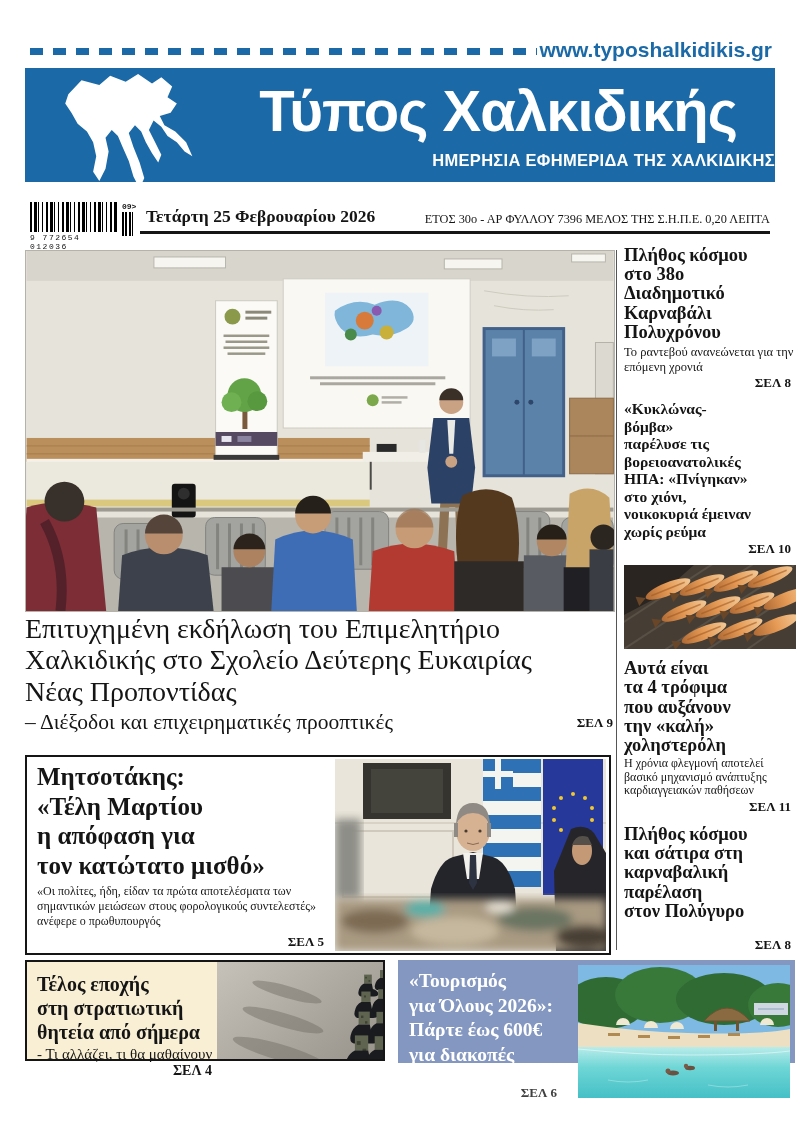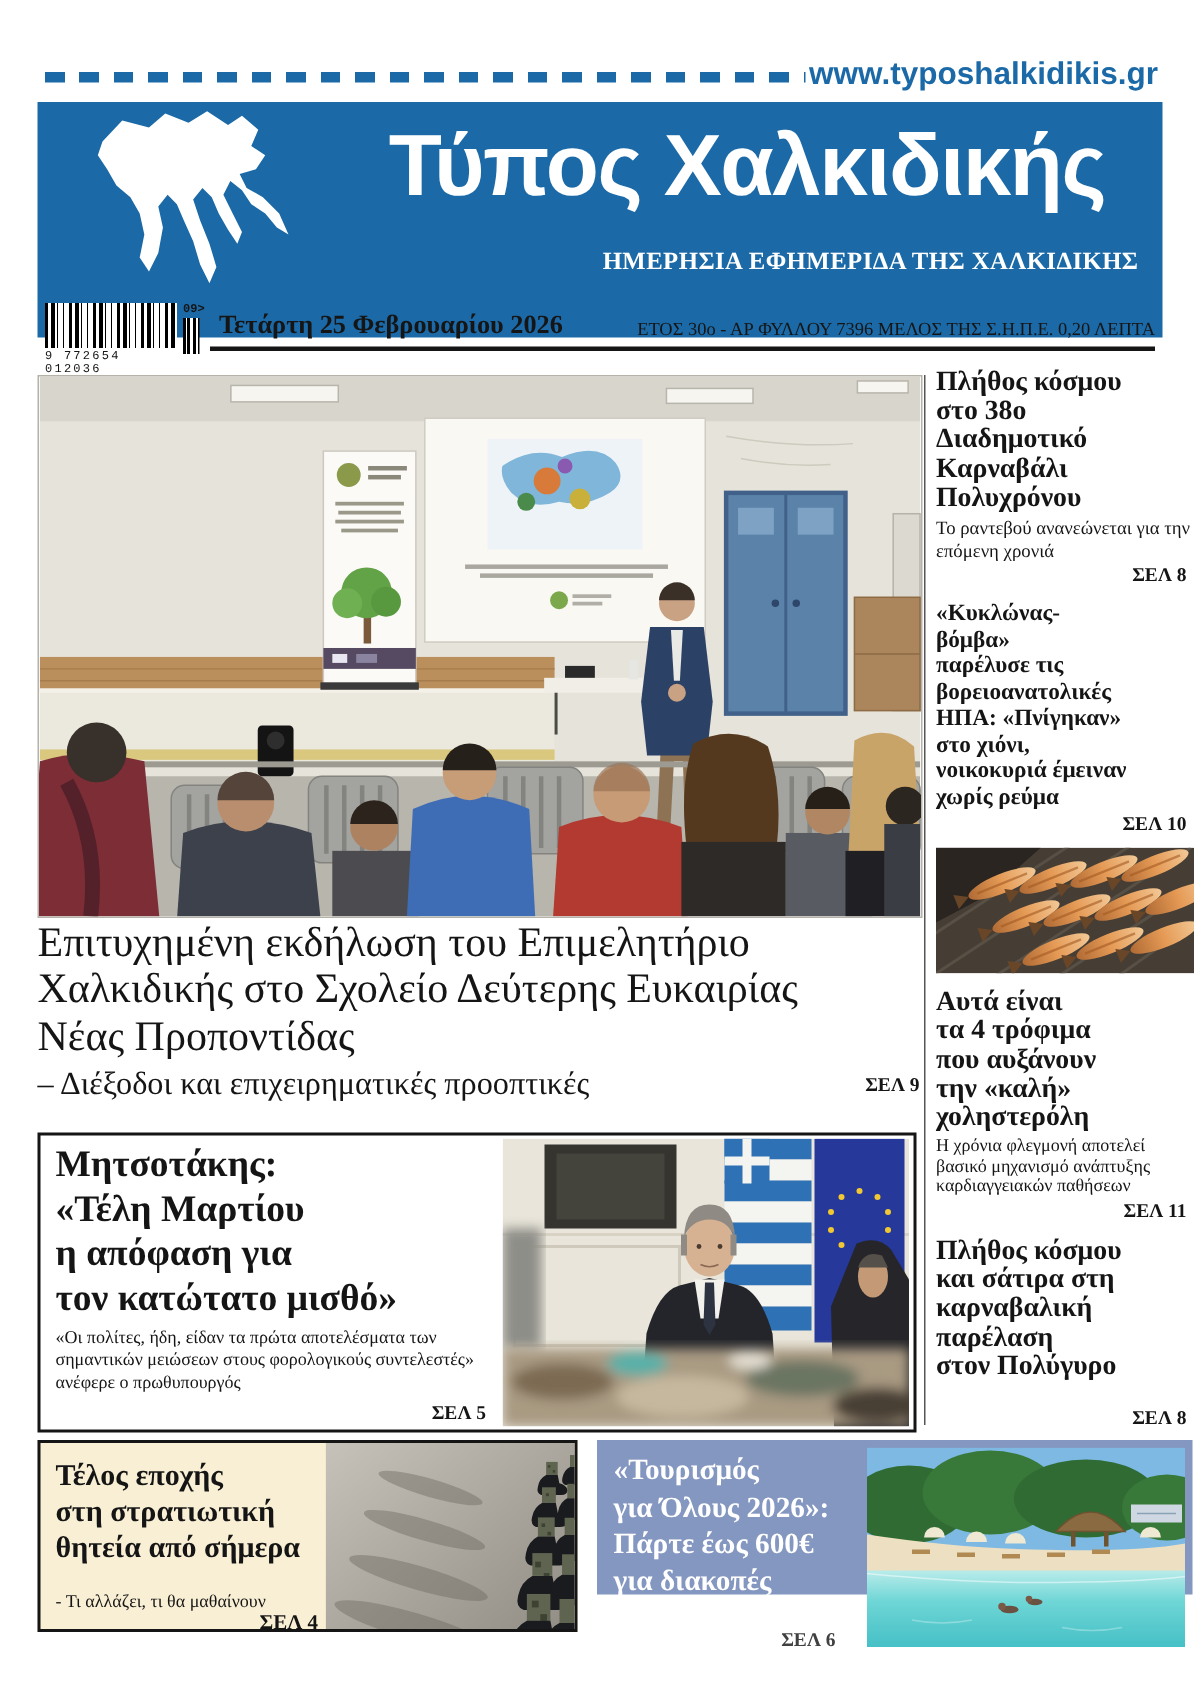--- a/index.html
+++ b/index.html
@@ -8,27 +8,27 @@
   .pre{white-space:pre-line;}
   h1,h2,h3{margin:0;padding:0;}
 
   
   .topbar{position:absolute;left:30px;right:28px;top:34px;height:26px;display:flex;align-items:flex-end;}
   .dashes{flex:1;height:7px;margin:0 2px 5px 0;
           background:repeating-linear-gradient(90deg,#1b6aa7 0 13px,transparent 13px 23px);}
   .url{font-family:"Liberation Sans","DejaVu Sans",sans-serif;font-weight:bold;font-size:21px;color:#1b6aa7;line-height:1;}
 
   
-  .masthead{position:absolute;left:25px;top:68px;width:750px;height:157px;background:#1b6aa7;display:flex;}
+  .masthead{position:absolute;left:25px;top:68px;width:750px;height:114px;background:#1b6aa7;display:flex;}
   .map{width:186px;height:124px;margin:3px 0 3px 10px;flex:none;}
   .mast-right{flex:1;display:flex;flex-direction:column;padding-top:8px;}
   .mast-title{color:#fff;font-family:"Liberation Sans","DejaVu Sans",sans-serif;font-weight:bold;
               font-size:58px;line-height:1.22;text-align:center;letter-spacing:-1px;}
-  .mast-sub{color:#fff;font-family:Liberation Serif, serif;font-weight:bold;
-            font-size:16.5px;text-align:right;padding-right:16px;margin-top:17px;letter-spacing:.3px;}
+  .mast-sub{color:#fff;font-family:Liberation Sans, sans-serif;font-weight:bold;
+            font-size:16.5px;text-align:right;padding-right:0;margin-top:4px;letter-spacing:.3px;}
 
   
   .barcode{position:absolute;left:30px;top:202px;width:90px;}
   .bc-bars{width:88px;height:30px;
      background:repeating-linear-gradient(90deg,#000 0 2px,#fff 2px 4px,#000 4px 7px,#fff 7px 8px,#000 8px 9px,#fff 9px 12px,#000 12px 13px,#fff 13px 16px);}
   .bc-digits{font-family:"Liberation Mono","DejaVu Sans Mono",monospace;font-size:8px;letter-spacing:1.5px;margin-top:1px;}
   .bc2{position:absolute;left:122px;top:203px;width:16px;font-weight:bold;}
   .bc-hint{font-family:"Liberation Mono","DejaVu Sans Mono",monospace;font-size:8px;line-height:1;}
   .bc2-bars{width:11px;height:24px;margin-top:1px;
      background:repeating-linear-gradient(90deg,#000 0 2px,#fff 2px 3px,#000 3px 5px,#fff 5px 7px);}
@@ -64,25 +64,25 @@
   
   .pm-box{position:absolute;left:25px;top:755px;width:586px;height:200px;border:2px solid #151515;
           box-sizing:border-box;display:flex;background:#fff;}
   .pm-text{width:306px;flex:none;padding:5px 4px 3px 10px;box-sizing:border-box;display:flex;flex-direction:column;}
   .pm-text h2{font-size:25px;line-height:1.18;font-weight:bold;}
   .pm-quote{font-size:12px;line-height:1.27;margin-top:4px;}
   .pm-text .sb-ref{margin-top:auto;}
   .pm-photo{flex:1;margin:2px;overflow:hidden;}
 
   
-  .mil-box{position:absolute;left:25px;top:960px;width:360px;height:128px;border:2px solid #151515;
+  .mil-box{position:absolute;left:25px;top:960px;width:360px;height:101px;border:2px solid #151515;
            background:#f9efd4;box-sizing:border-box;display:flex;}
   .mil-text{width:190px;flex:none;padding:10px 0 4px 10px;box-sizing:border-box;display:flex;flex-direction:column;}
   .mil-text h3{font-size:20px;line-height:1.2;font-weight:bold;}
-  .mil-sub{font-size:12px;margin-top:16px;}
+  .mil-sub{font-size:15px;margin-top:2px;}
   .mil-ref{margin-top:auto;font-size:14px;}
   .mil-photo{flex:1;overflow:hidden;}
 
   .tour-box{position:absolute;left:398px;top:960px;width:397px;height:103px;background:#8497c0;
             box-sizing:border-box;display:flex;padding:5px;}
   .tour-text{width:164px;flex:none;padding:4px 0 0 6px;box-sizing:border-box;display:flex;flex-direction:column;color:#fff;}
   .tour-text h3{font-size:19.5px;line-height:1.26;font-weight:bold;}
   .tour-sub{font-size:13.5px;margin-top:2px;}
   .tour-ref{margin-top:auto;color:#404040;padding-right:10px;}
   .tour-photo{margin-left:auto;width:212px;height:133px;overflow:hidden;}

